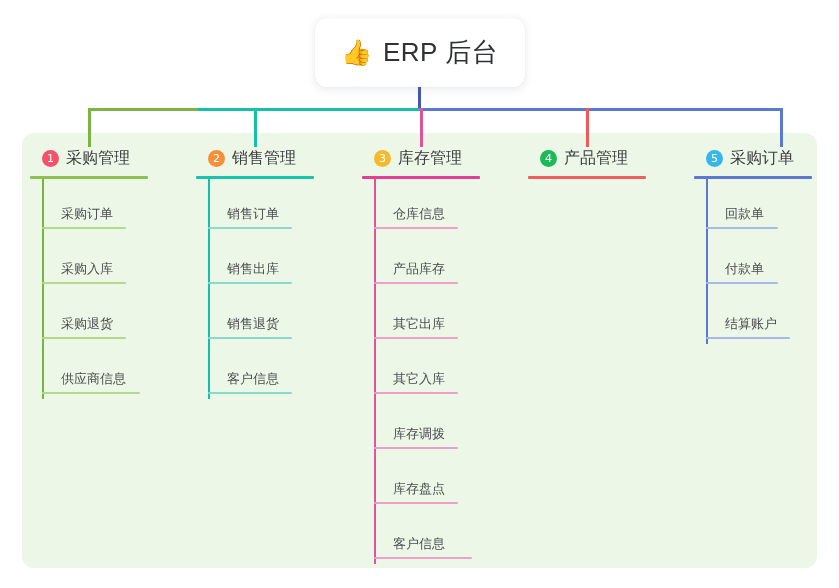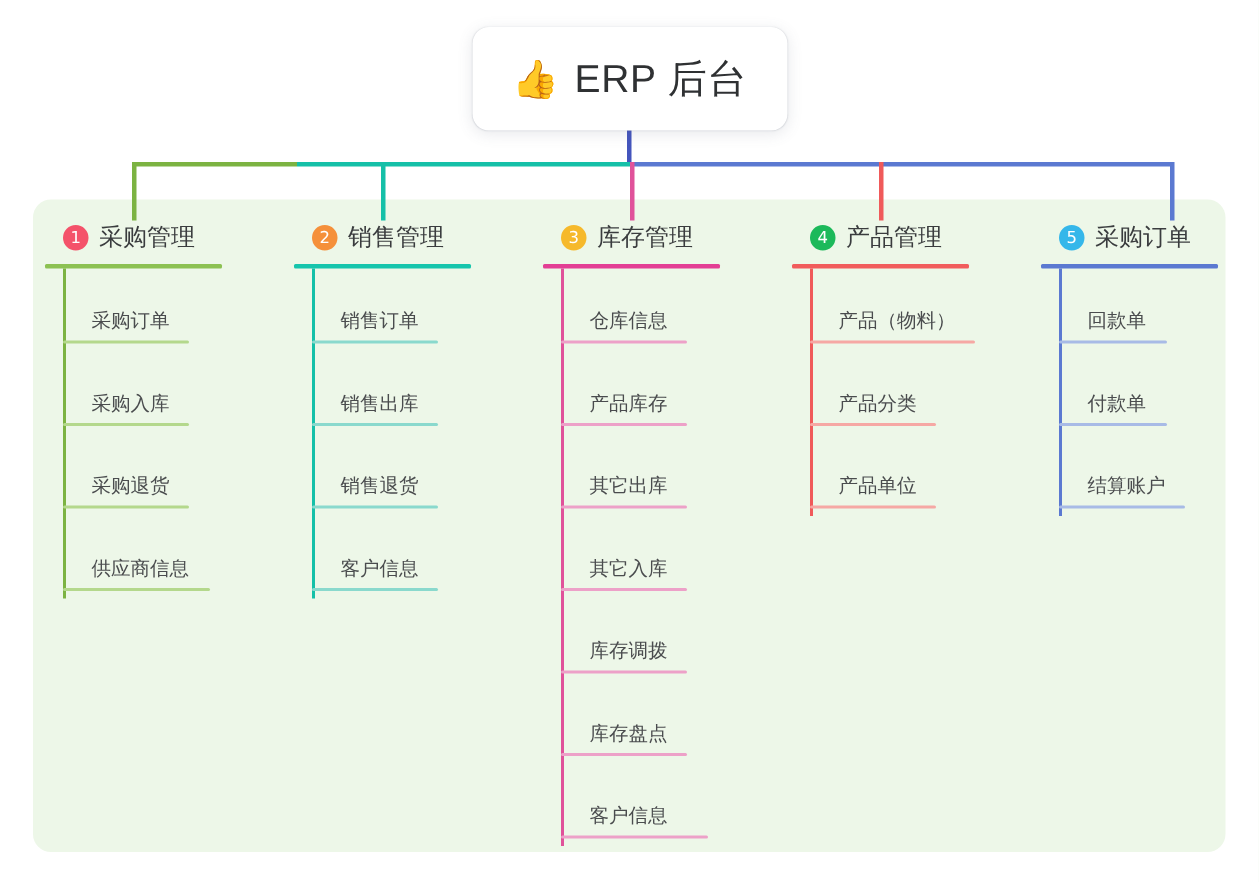--- a/index.html
+++ b/index.html
@@ -252,35 +252,20 @@
             <div class="child-rule" style="background: rgb(237, 161, 200); width: 98px;"></div>
           </div>
         </div>
       </div>
       <div class="branch" style="left: 528px; width: 120px;">
         <div class="branch-head">
           <span class="badge" style="background: rgb(28, 185, 90);">4</span>
           <span class="branch-name">产品管理</span>
         </div>
         <div class="branch-rule" style="background: rgb(241, 92, 92); width: 118px;"></div>
-        <div class="children">
-          <div class="spine" style="background: rgb(240, 90, 90); height: 165px;"></div>
-          <div class="child">
-            <span class="child-label">产品（物料）</span>
-            <div class="child-rule" style="background: rgb(246, 168, 164); width: 110px;"></div>
-          </div>
-          <div class="child">
-            <span class="child-label">产品分类</span>
-            <div class="child-rule" style="background: rgb(246, 168, 164); width: 84px;"></div>
-          </div>
-          <div class="child">
-            <span class="child-label">产品单位</span>
-            <div class="child-rule" style="background: rgb(246, 168, 164); width: 84px;"></div>
-          </div>
-        </div>
       </div>
       <div class="branch" style="left: 694px; width: 120px;">
         <div class="branch-head">
           <span class="badge" style="background: rgb(53, 183, 234);">5</span>
           <span class="branch-name">采购订单</span>
         </div>
         <div class="branch-rule" style="background: rgb(91, 121, 209); width: 118px;"></div>
         <div class="children">
           <div class="spine" style="background: rgb(91, 121, 209); height: 165px;"></div>
           <div class="child">

